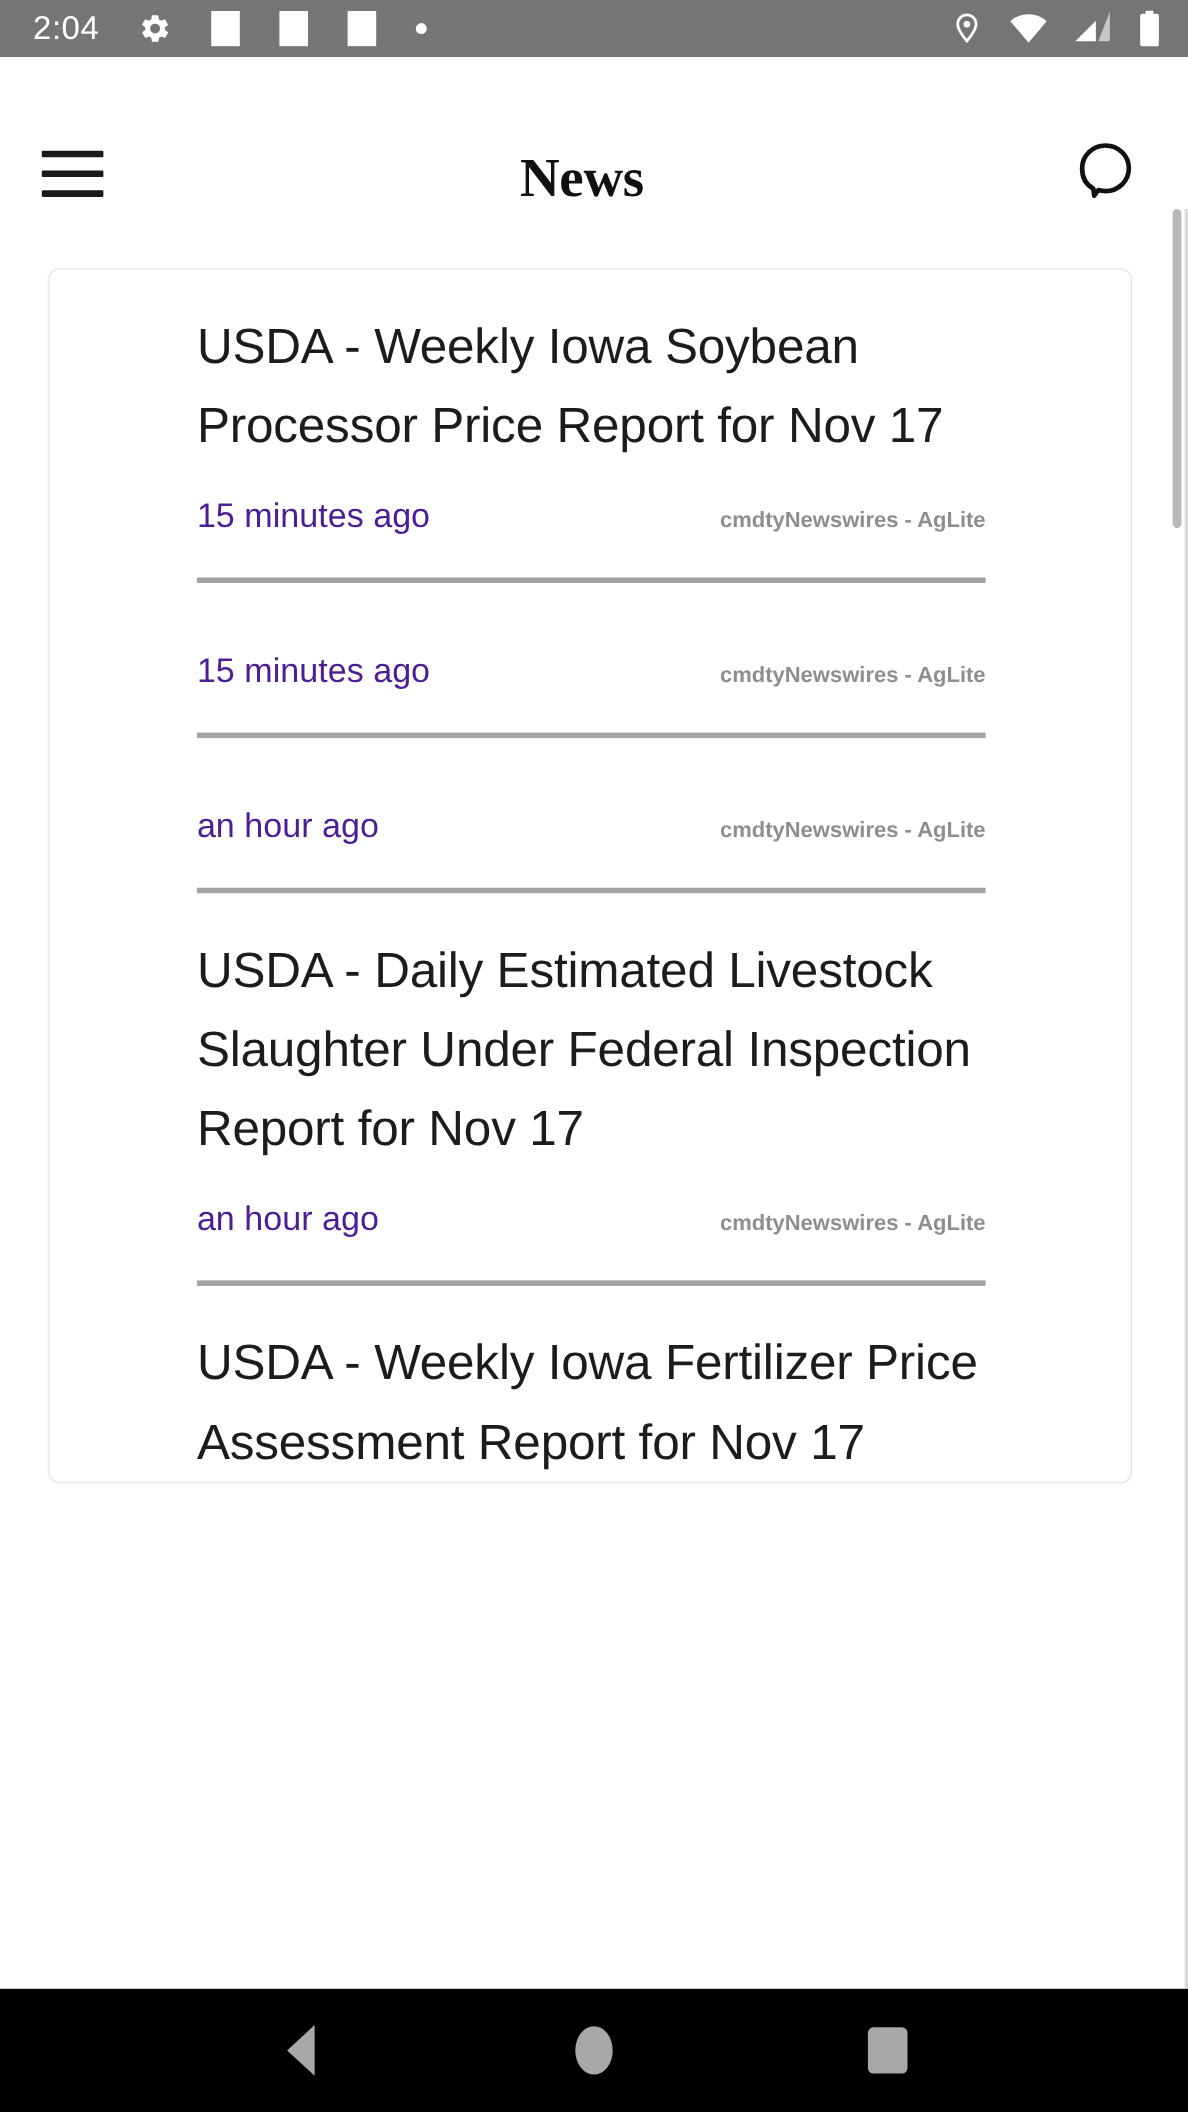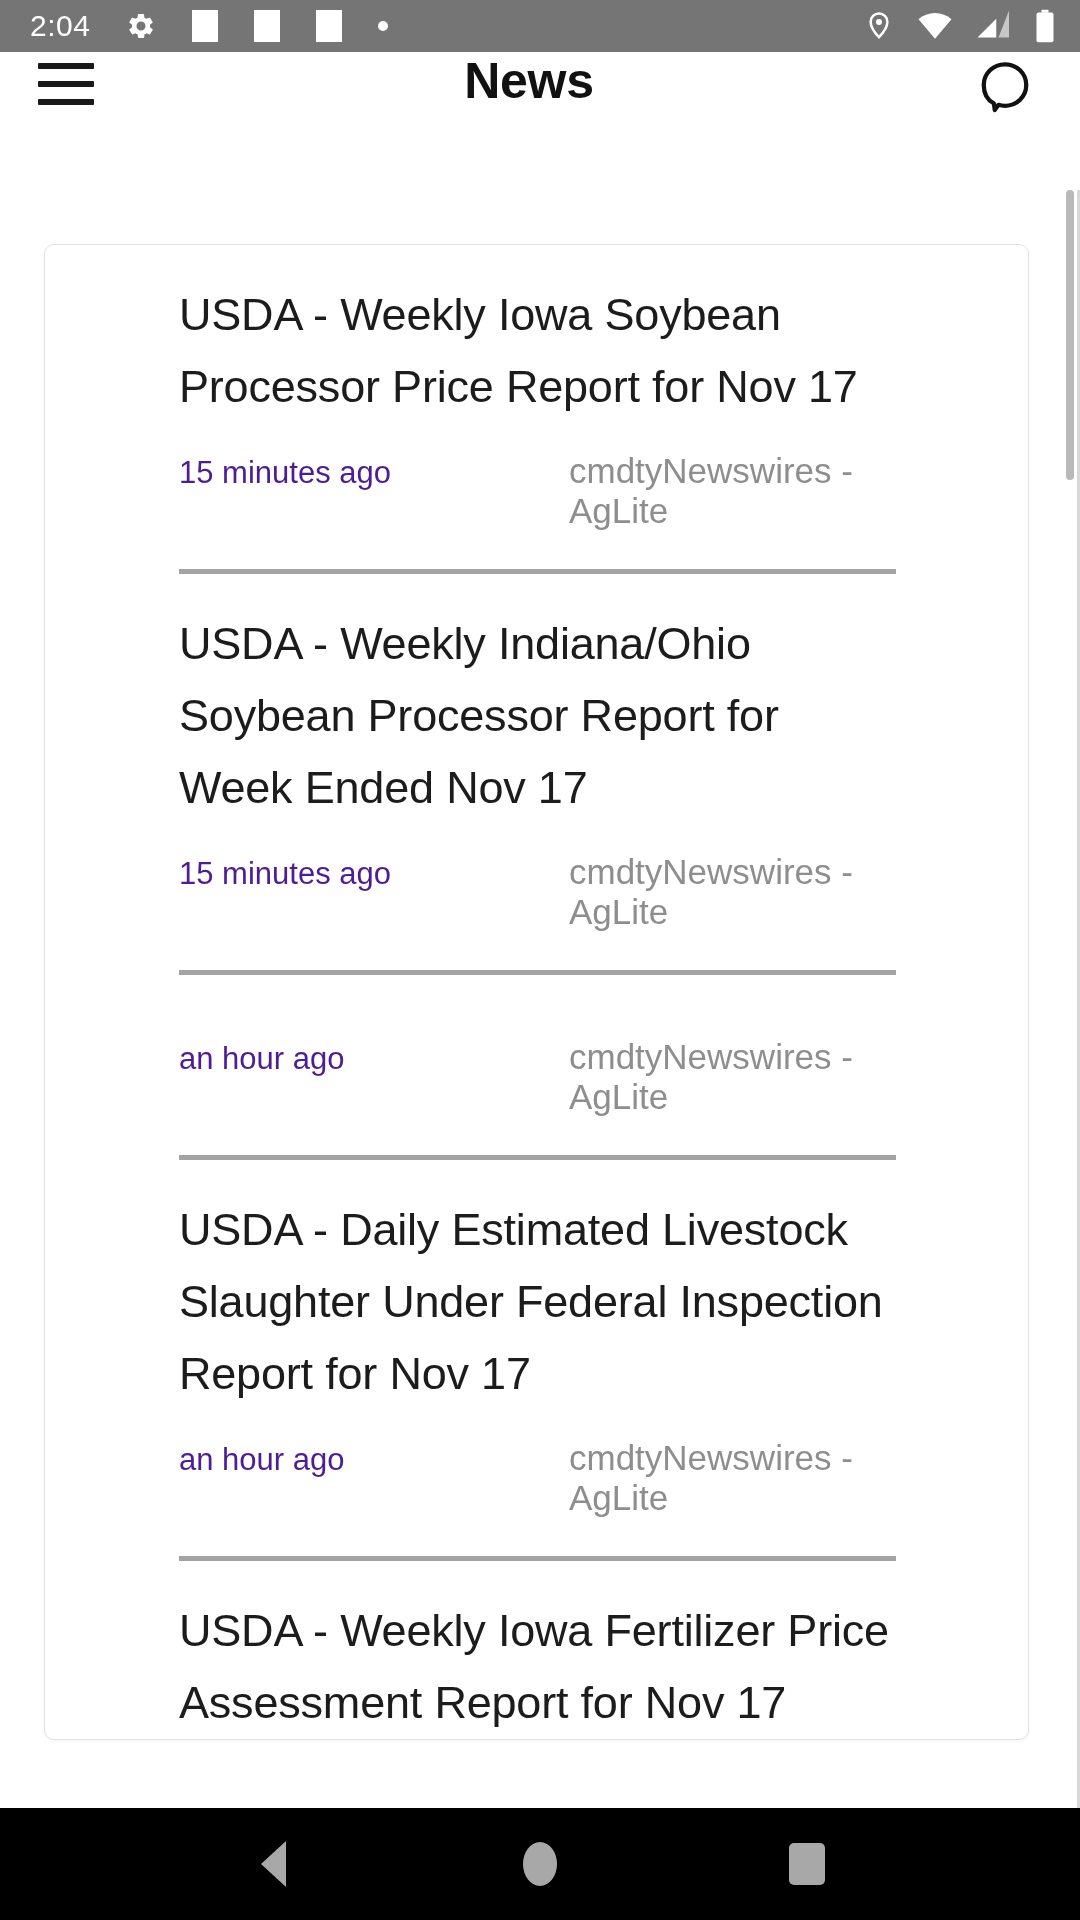--- a/index.html
+++ b/index.html
@@ -65,22 +65,23 @@
   .svg-white { display: block; }
 
   
   .app-header {
     position: absolute;
     top: 52px; left: 0;
     width: 1080px;
     height: 138px;
     background: #ffffff;
     display: flex;
-    align-items: flex-start;
+    align-items: flex-end;
     padding: 0 40px 0 34px;
+    font-family: Liberation Serif, serif;
   }
   .hamburger {
     width: 64px;
     height: 64px;
     display: flex;
     flex-direction: column;
     justify-content: center;
     gap: 12px;
     cursor: pointer;
     padding: 0 4px;
@@ -150,24 +151,25 @@
     margin-top: 28px;
     padding-bottom: 38px;
   }
   .news-time {
     font-size: 31px;
     color: #4c1d95;
     flex: 0 0 auto;
     width: 390px;
   }
   .news-source {
-    font-size: 35px;
+    font-size: 20px;
     color: #8e8e8e;
     flex: 1;
-    text-align: left;
+    text-align: right;
+    font-weight: bold;
   }
 
   
   .scrollbar-track {
     position: absolute;
     top: 0;
     right: 6px;
     width: 8px;
     height: 1618px;
     background: transparent;
@@ -291,21 +293,20 @@
 
       <div class="news-item">
         <div class="news-title">USDA - Weekly Iowa Soybean Processor Price Report for Nov 17</div>
         <div class="news-meta">
           <span class="news-time">15 minutes ago</span>
           <span class="news-source">cmdtyNewswires - AgLite</span>
         </div>
       </div>
 
       <div class="news-item">
-        <div class="news-title">USDA - Weekly Indiana/Ohio Soybean Processor Report for Week Ended Nov 17</div>
         <div class="news-meta">
           <span class="news-time">15 minutes ago</span>
           <span class="news-source">cmdtyNewswires - AgLite</span>
         </div>
       </div>
 
       <div class="news-item">
         <div class="news-meta">
           <span class="news-time">an hour ago</span>
           <span class="news-source">cmdtyNewswires - AgLite</span>

